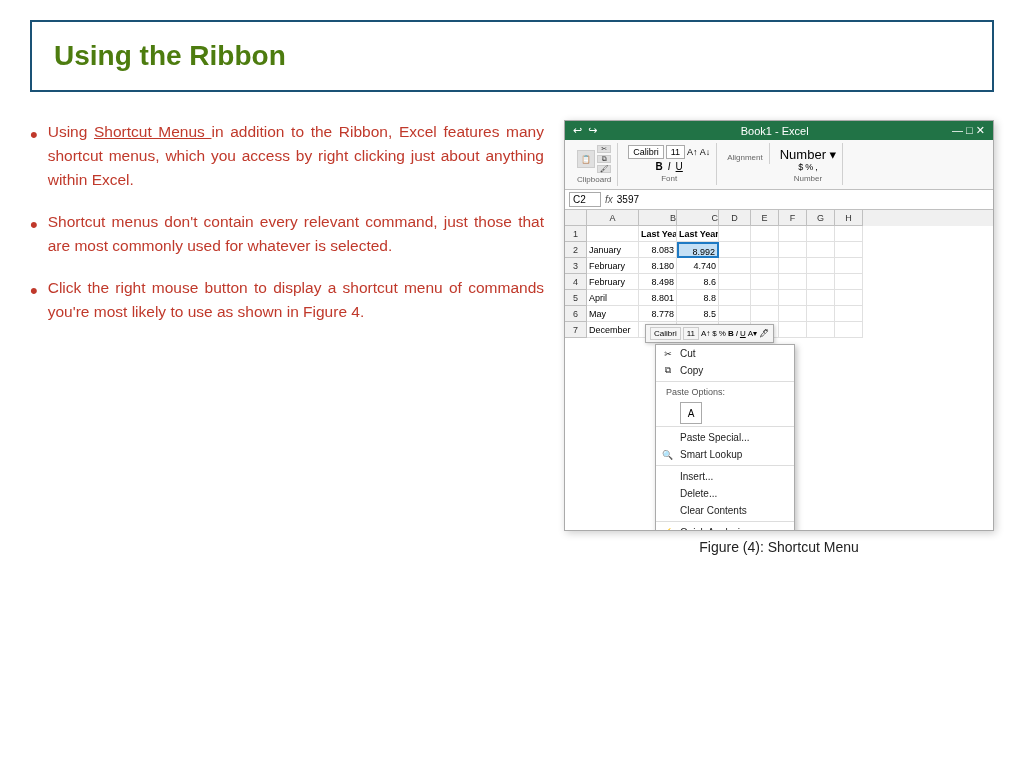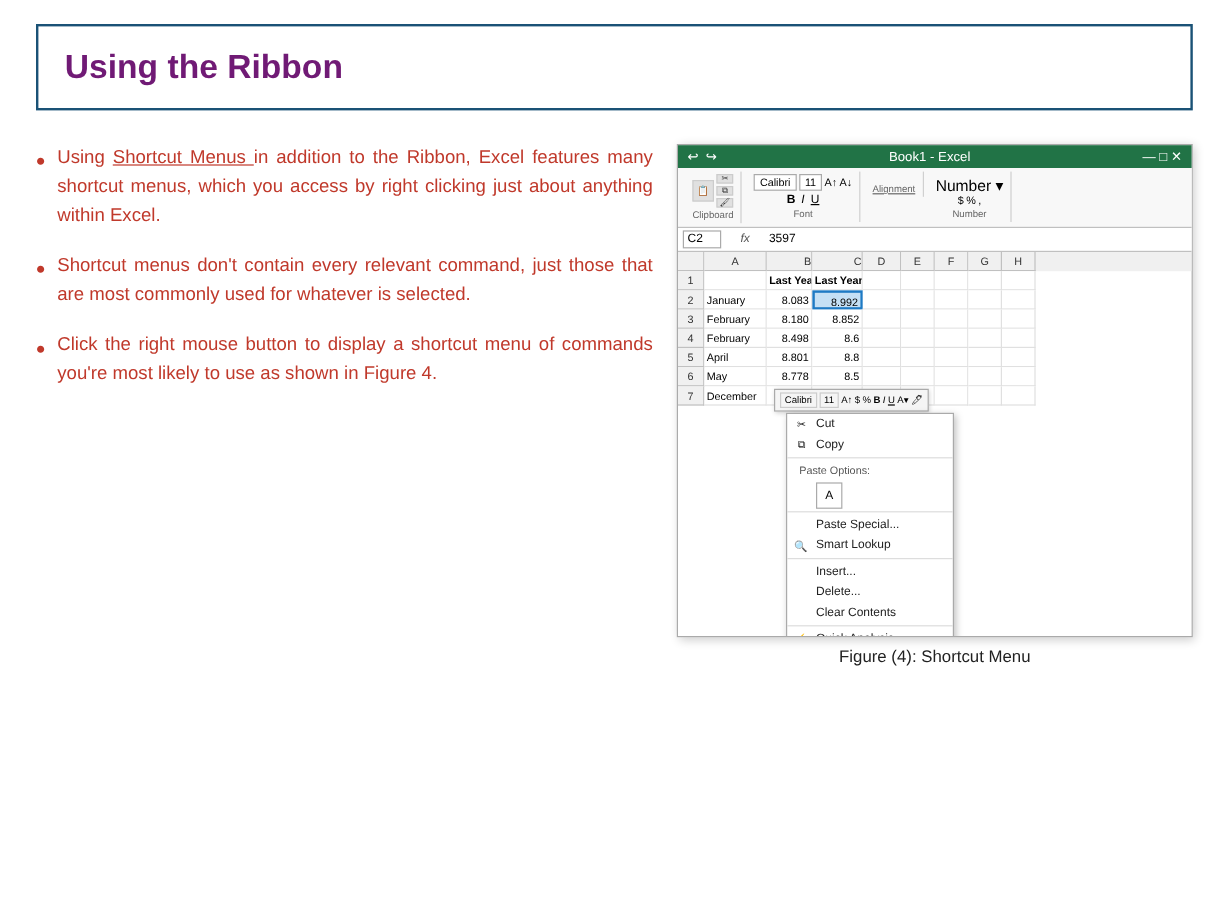--- a/index.html
+++ b/index.html
@@ -14,21 +14,21 @@
       padding: 20px 30px;
     }
 
     
     .header-box {
       border: 2px solid #1a5276;
       padding: 18px 22px;
       margin-bottom: 28px;
     }
     .header-title {
-      color: #701a75;
+      color: #4d7c0f;
       font-size: 28px;
       font-weight: bold;
     }
 
     
     .main-content {
       display: flex;
       flex-direction: row;
       gap: 20px;
       flex: 1;
@@ -179,21 +179,21 @@
     }
 
     
     .excel-formulabar {
       background: #fff;
       border-bottom: 1px solid #c0c0c0;
       display: flex;
       flex-direction: row;
       align-items: center;
       padding: 2px 4px;
-      gap: 16px;
+      gap: 4px;
     }
     .formula-cell-ref {
       width: 32px;
       border: 1px solid #aaa;
       font-size: 10px;
       padding: 1px 3px;
       background: #fff;
     }
     .formula-bar-fx {
       font-size: 10px;
@@ -405,21 +405,21 @@
             <span style="font-size:9px;">A↓</span>
           </div>
           <div class="ribbon-font-row" style="margin-top:2px;">
             <span style="font-weight:bold;font-size:10px;">B</span>
             <span style="font-style:italic;font-size:10px;margin-left:3px;">I</span>
             <span style="text-decoration:underline;font-size:10px;margin-left:3px;">U</span>
           </div>
           <span class="ribbon-group-label">Font</span>
         </div>
         <div class="ribbon-group">
-          <span class="ribbon-group-label" style="margin-top:8px;text-decoration:underline;">Alignment</span>
+          <span class="ribbon-group-label" style="margin-top:8px;">Alignment</span>
         </div>
         <div class="ribbon-group">
           <div style="font-size:13px;padding-top:2px;">Number ▾</div>
           <div style="font-size:9px;display:flex;gap:2px;">
             <span>$</span>
             <span>%</span>
             <span>,</span>
           </div>
           <span class="ribbon-group-label">Number</span>
         </div>
@@ -466,21 +466,21 @@
           <div class="excel-cell col-e"></div>
           <div class="excel-cell col-f"></div>
           <div class="excel-cell col-g"></div>
           <div class="excel-cell col-h"></div>
         </div>
 
         <div class="excel-row">
           <div class="excel-row-header">3</div>
           <div class="excel-cell col-a">February</div>
           <div class="excel-cell col-b">8.180</div>
-          <div class="excel-cell col-c">8.852</div>
+          <div class="excel-cell col-c">4.740</div>
           <div class="excel-cell col-d"></div>
           <div class="excel-cell col-e"></div>
           <div class="excel-cell col-f"></div>
           <div class="excel-cell col-g"></div>
           <div class="excel-cell col-h"></div>
         </div>
 
         <div class="excel-row">
           <div class="excel-row-header">4</div>
           <div class="excel-cell col-a">February</div>

